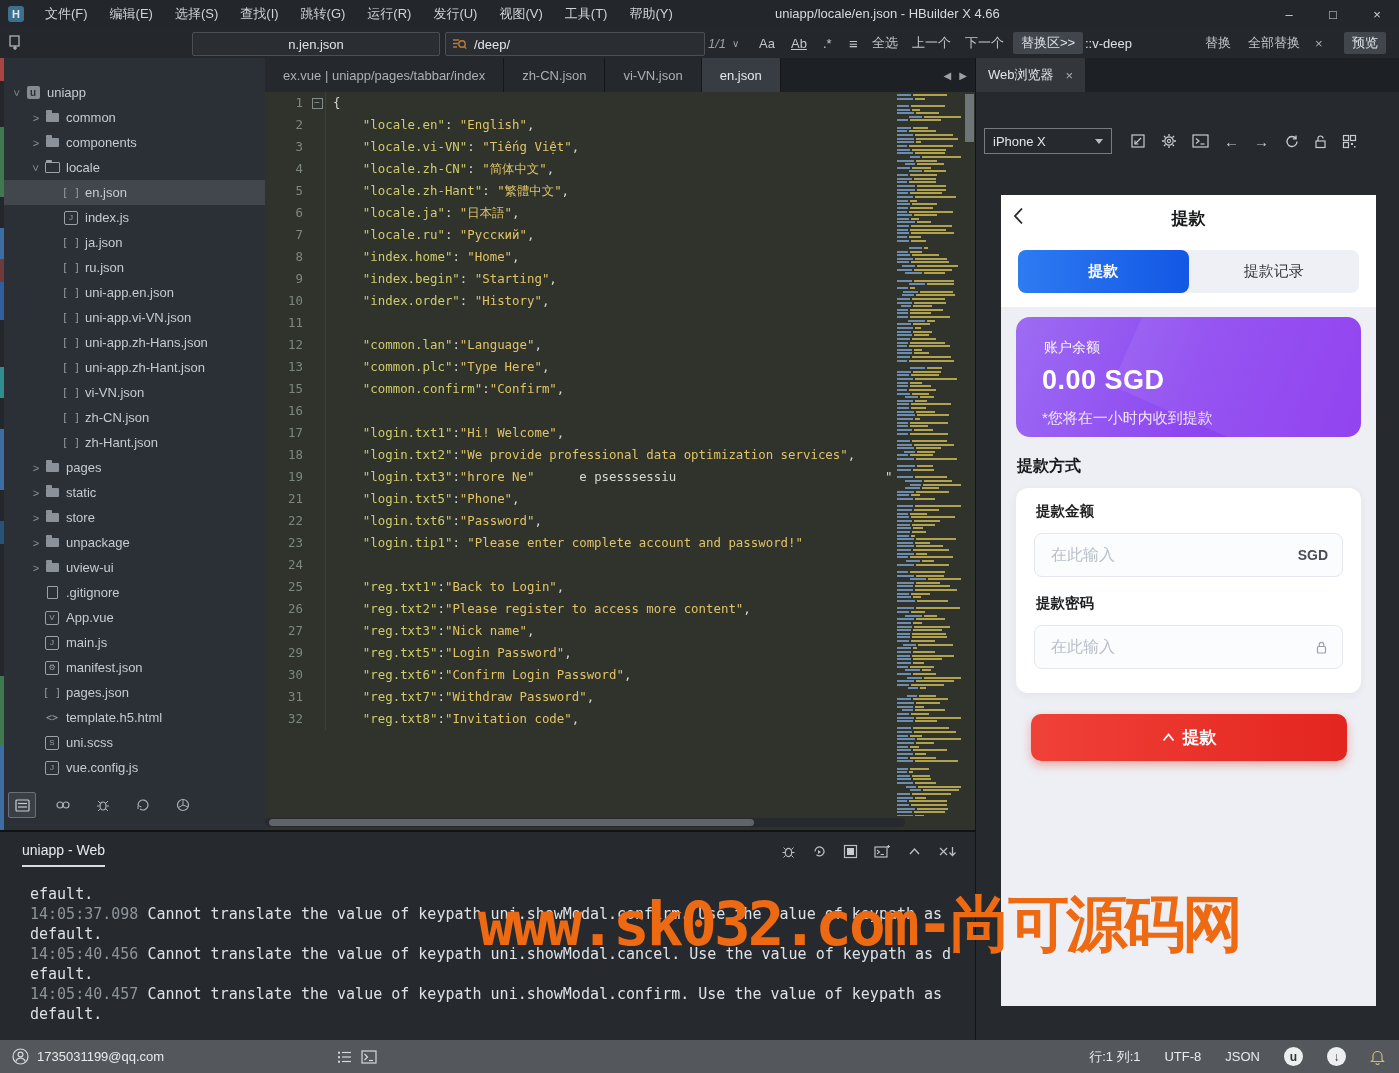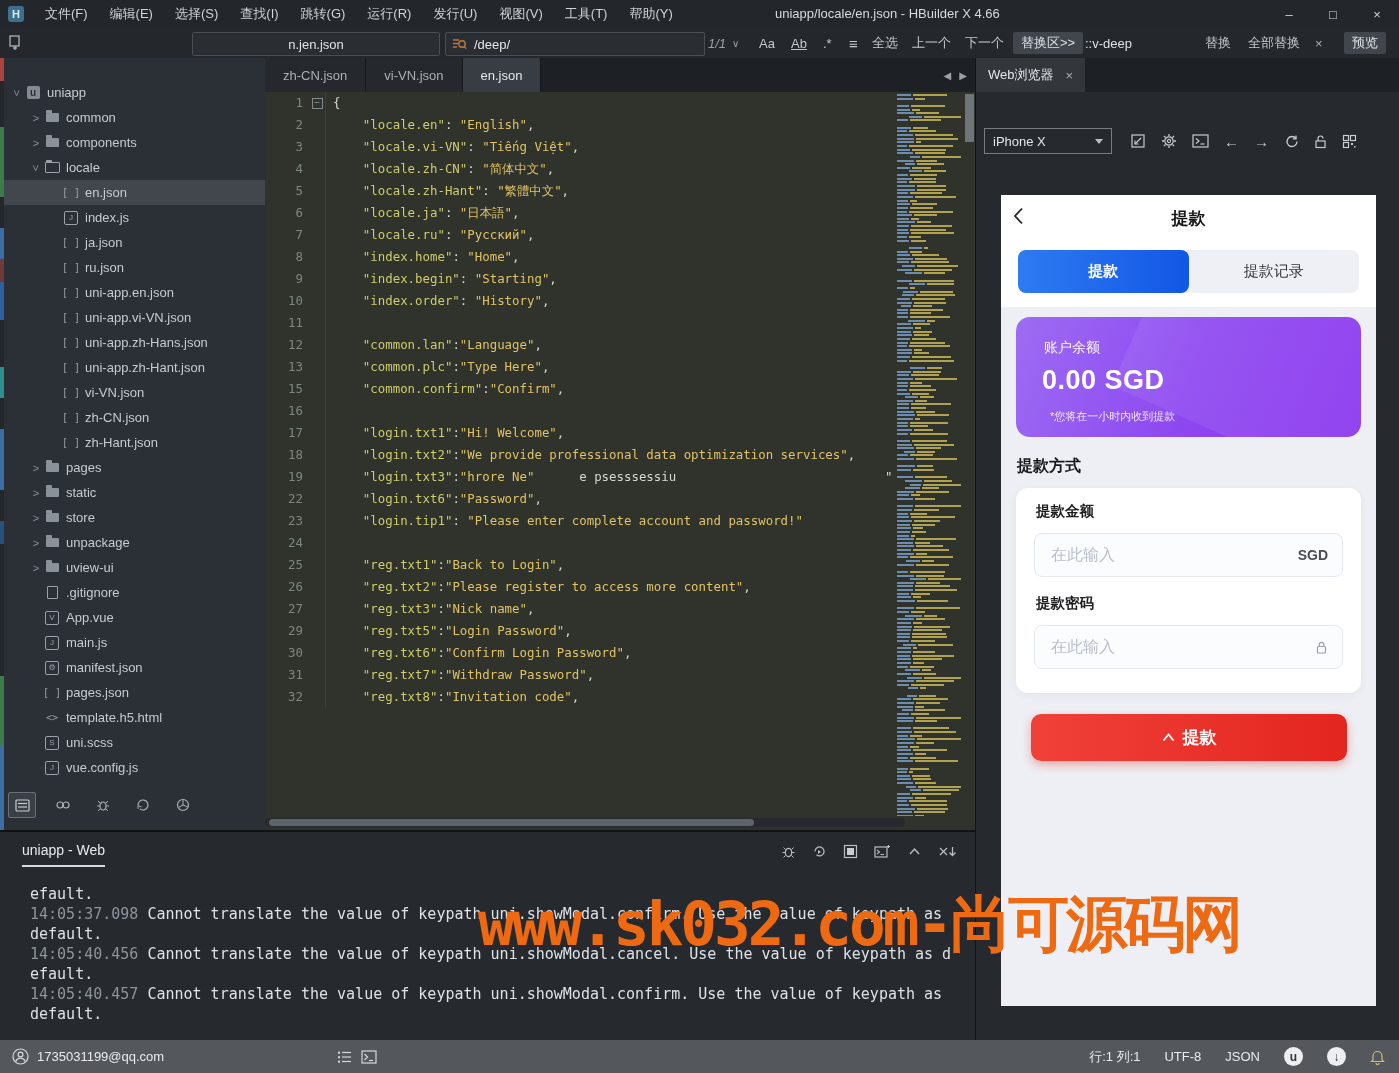--- a/index.html
+++ b/index.html
@@ -100,21 +100,21 @@
   .pv-back{position:absolute;left:12px;top:12px;}
   .pv-title{width:100%;text-align:center;font-size:17px;font-weight:bold;color:#17181a;}
   .pv-tabs{position:absolute;left:17px;top:55px;width:341px;height:43px;background:#eef0f5;border-radius:8px;display:flex;}
   .pv-tab{flex:1;display:flex;align-items:center;justify-content:center;font-size:15px;color:#33363b;}
   .pv-tab.active{background:linear-gradient(90deg,#2e7bf2,#1257e5);border-radius:8px;color:#fff;font-weight:bold;}
   .balance-card{position:absolute;left:15px;top:122px;width:345px;height:120px;border-radius:14px;color:#fff;
                 background:linear-gradient(112deg,#9d6cf3 0%,#8d46f0 55%,#8a36ee 100%);overflow:hidden;}
   .balance-card::before{content:"";position:absolute;right:-40px;top:-70px;width:260px;height:200px;background:rgba(255,255,255,0.07);transform:rotate(24deg);}
   .bc-label{position:absolute;left:28px;top:22px;font-size:14px;color:rgba(255,255,255,0.95);}
   .bc-amount{position:absolute;left:26px;top:48px;font-size:27px;font-weight:bold;letter-spacing:0.5px;}
-  .bc-note{position:absolute;left:34px;top:92px;font-size:11px;color:rgba(255,255,255,0.85);}
+  .bc-note{position:absolute;left:26px;top:92px;font-size:15px;color:rgba(255,255,255,0.85);}
   .pv-section-title{position:absolute;left:16px;top:261px;font-size:16px;font-weight:bold;color:#17181a;}
   .form-card{position:absolute;left:15px;top:293px;width:345px;height:205px;background:#fff;border-radius:12px;box-shadow:0 2px 8px rgba(40,50,80,0.06);}
   .fc-label{position:absolute;left:20px;font-size:14.5px;font-weight:bold;color:#1d1e20;}
   .fc-input{position:absolute;left:18px;width:309px;height:44px;border:1px solid #e4e7ed;border-radius:8px;background:#fbfcfd;display:flex;align-items:center;padding:0 14px;box-sizing:border-box;}
   .fc-input input{border:none;outline:none;background:transparent;flex:1;font-size:16px;color:#333;font-family:"Liberation Sans","DejaVu Sans",sans-serif;}
   .fc-input input::placeholder{color:#b9bfc9;}
   .fc-suffix{font-size:14px;font-weight:bold;color:#4a4d52;}
   .pv-submit{position:absolute;left:30px;top:519px;width:316px;height:47px;border-radius:10px;border:none;
              background:linear-gradient(90deg,#f04138,#e3251f);color:#fff;font-size:17px;font-weight:bold;
              display:flex;align-items:center;justify-content:center;gap:8px;box-shadow:0 4px 10px rgba(230,40,30,0.35);}
@@ -434,20 +434,21 @@
             <circle cx="7" cy="7" r="5.5" fill="none" stroke="#aab0b6" stroke-width="1.2"></circle>
             <path d="M7 1.5 L7 7 L12 9" fill="none" stroke="#aab0b6" stroke-width="1"></path>
             <path d="M7 7 L2.5 9.5" fill="none" stroke="#aab0b6" stroke-width="1"></path>
           </svg>
       </span>
     </div>
   </div>
   <div class="edge-strip"></div>
 
   <div class="tabsbar" id="editor-tabs">
+      <div class="etab">ex.vue | uniapp/pages/tabbar/index</div>
       <div class="etab">zh-CN.json</div>
       <div class="etab">vi-VN.json</div>
       <div class="etab active">en.json</div>
       <div class="tab-scroll">
         <span>◀</span>
         <span>▶</span>
       </div>
     </div>
 
   <div class="editor">
@@ -463,20 +464,21 @@
         <div class="code-line"><span class="ln">9</span><span class="foldcol"></span><span class="code-text">    <span class="tok-k">"index.begin"</span>: <span class="tok-v">"Starting"</span>,</span></div>
         <div class="code-line"><span class="ln">10</span><span class="foldcol"></span><span class="code-text">    <span class="tok-k">"index.order"</span>: <span class="tok-v">"History"</span>,</span></div>
         <div class="code-line"><span class="ln">11</span><span class="foldcol"></span><span class="code-text"></span></div>
         <div class="code-line"><span class="ln">12</span><span class="foldcol"></span><span class="code-text">    <span class="tok-k">"common.lan"</span>:<span class="tok-v">"Language"</span>,</span></div>
         <div class="code-line"><span class="ln">13</span><span class="foldcol"></span><span class="code-text">    <span class="tok-k">"common.plc"</span>:<span class="tok-v">"Type Here"</span>,</span></div>
         <div class="code-line"><span class="ln">15</span><span class="foldcol"></span><span class="code-text">    <span class="tok-k">"common.confirm"</span>:<span class="tok-v">"Confirm"</span>,</span></div>
         <div class="code-line"><span class="ln">16</span><span class="foldcol"></span><span class="code-text"></span></div>
         <div class="code-line"><span class="ln">17</span><span class="foldcol"></span><span class="code-text">    <span class="tok-k">"login.txt1"</span>:<span class="tok-v">"Hi! Welcome"</span>,</span></div>
         <div class="code-line"><span class="ln">18</span><span class="foldcol"></span><span class="code-text">    <span class="tok-k">"login.txt2"</span>:<span class="tok-v">"We provide professional data optimization services"</span>,</span></div>
         <div class="code-line"><span class="ln">19</span><span class="foldcol"></span><span class="code-text">    <span class="tok-k">"login.txt3"</span>:<span class="tok-v">"hrore Ne"</span>      e psesssessiu                            "</span></div>
+        <div class="code-line"><span class="ln">21</span><span class="foldcol"></span><span class="code-text">    <span class="tok-k">"login.txt5"</span>:<span class="tok-v">"Phone"</span>,</span></div>
         <div class="code-line"><span class="ln">22</span><span class="foldcol"></span><span class="code-text">    <span class="tok-k">"login.txt6"</span>:<span class="tok-v">"Password"</span>,</span></div>
         <div class="code-line"><span class="ln">23</span><span class="foldcol"></span><span class="code-text">    <span class="tok-k">"login.tip1"</span>: <span class="tok-v">"Please enter complete account and password!"</span></span></div>
         <div class="code-line"><span class="ln">24</span><span class="foldcol"></span><span class="code-text"></span></div>
         <div class="code-line"><span class="ln">25</span><span class="foldcol"></span><span class="code-text">    <span class="tok-k">"reg.txt1"</span>:<span class="tok-v">"Back to Login"</span>,</span></div>
         <div class="code-line"><span class="ln">26</span><span class="foldcol"></span><span class="code-text">    <span class="tok-k">"reg.txt2"</span>:<span class="tok-v">"Please register to access more content"</span>,</span></div>
         <div class="code-line"><span class="ln">27</span><span class="foldcol"></span><span class="code-text">    <span class="tok-k">"reg.txt3"</span>:<span class="tok-v">"Nick name"</span>,</span></div>
         <div class="code-line"><span class="ln">29</span><span class="foldcol"></span><span class="code-text">    <span class="tok-k">"reg.txt5"</span>:<span class="tok-v">"Login Password"</span>,</span></div>
         <div class="code-line"><span class="ln">30</span><span class="foldcol"></span><span class="code-text">    <span class="tok-k">"reg.txt6"</span>:<span class="tok-v">"Confirm Login Password"</span>,</span></div>
         <div class="code-line"><span class="ln">31</span><span class="foldcol"></span><span class="code-text">    <span class="tok-k">"reg.txt7"</span>:<span class="tok-v">"Withdraw Password"</span>,</span></div>
         <div class="code-line"><span class="ln">32</span><span class="foldcol"></span><span class="code-text">    <span class="tok-k">"reg.txt8"</span>:<span class="tok-v">"Invitation code"</span>,</span></div>

